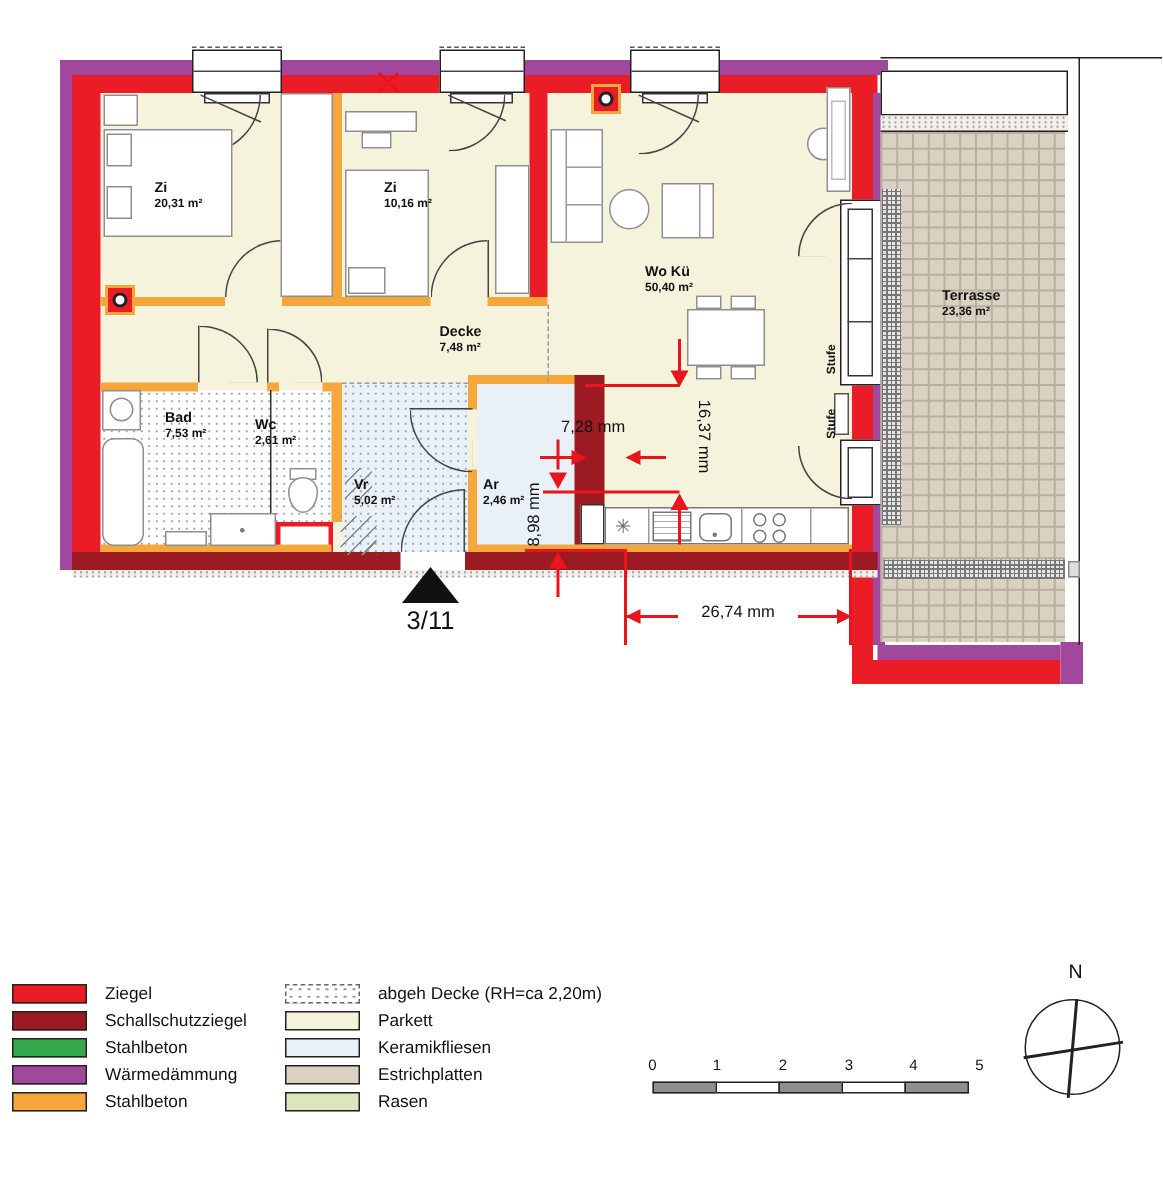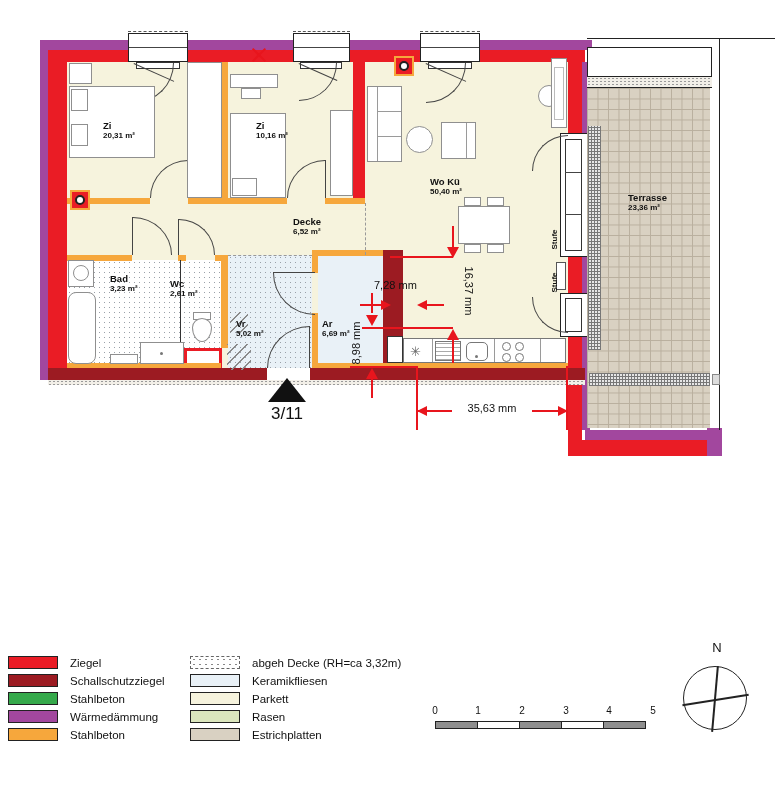--- a/index.html
+++ b/index.html
@@ -233,37 +233,37 @@
     <div class="abs rlabel" style="left:256px;top:120px;">
       <div class="rname">Zi</div>
       <div class="rarea">10,16 m²</div>
     </div>
     <div class="abs rlabel" style="left:430px;top:176px;">
       <div class="rname">Wo Kü</div>
       <div class="rarea">50,40 m²</div>
     </div>
     <div class="abs rlabel" style="left:293px;top:216px;">
       <div class="rname">Decke</div>
-      <div class="rarea">6,52 m²</div>
+      <div class="rarea">7,48 m²</div>
     </div>
     <div class="abs rlabel" style="left:110px;top:273px;">
       <div class="rname">Bad</div>
-      <div class="rarea">3,23 m²</div>
+      <div class="rarea">7,53 m²</div>
     </div>
     <div class="abs rlabel" style="left:170px;top:278px;">
       <div class="rname">Wc</div>
       <div class="rarea">2,61 m²</div>
     </div>
     <div class="abs rlabel" style="left:236px;top:318px;">
       <div class="rname">Vr</div>
       <div class="rarea">5,02 m²</div>
     </div>
     <div class="abs rlabel" style="left:322px;top:318px;">
       <div class="rname">Ar</div>
-      <div class="rarea">6,69 m²</div>
+      <div class="rarea">2,46 m²</div>
     </div>
     <div class="abs rlabel" style="left:628px;top:192px;">
       <div class="rname">Terrasse</div>
       <div class="rarea">23,36 m²</div>
     </div>
 
     <div class="abs" style="left:535px;top:234px;width:40px;height:11px;font-size:8px;font-weight:bold;text-align:center;transform:rotate(-90deg);">Stufe</div>
     <div class="abs" style="left:535px;top:277px;width:40px;height:11px;font-size:8px;font-weight:bold;text-align:center;transform:rotate(-90deg);">Stufe</div>
 
     <div class="abs dim" style="left:452px;top:226px;width:2px;height:24px;"></div>
@@ -283,21 +283,21 @@
     <div class="abs dim" style="left:350px;top:366px;width:68px;height:2px;"></div>
     <div class="abs dim" style="left:416px;top:366px;width:2px;height:64px;"></div>
     <div class="abs dim" style="left:417px;top:410px;width:151px;height:2px;"></div>
     <div class="abs ah ah-left" style="left:417px;top:406px;"></div>
     <div class="abs ah ah-right" style="left:558px;top:406px;"></div>
     <div class="abs dim" style="left:566px;top:366px;width:2px;height:64px;"></div>
 
     <div class="abs dimtxt" style="left:374px;top:279px;">7,28 mm</div>
     <div class="abs dimtxt" style="left:429px;top:285px;width:80px;text-align:center;transform:rotate(90deg);">16,37 mm</div>
     <div class="abs dimtxt" style="left:321px;top:337px;width:70px;text-align:center;transform:rotate(-90deg);">8,98 mm</div>
-    <div class="abs dimtxt" style="left:452px;top:402px;width:80px;text-align:center;background:#fff;">35,63 mm</div>
+    <div class="abs dimtxt" style="left:452px;top:402px;width:80px;text-align:center;background:#fff;">26,74 mm</div>
   </div>
 
   <div class="abs" style="left:8px;top:656px;">
     <div class="legend-row">
       <div class="legend-swatch" style="background-color: rgb(234, 28, 37);"></div>
       <div class="legend-label">Ziegel</div>
     </div>
     <div class="legend-row">
       <div class="legend-swatch" style="background-color: rgb(156, 27, 34);"></div>
       <div class="legend-label">Schallschutzziegel</div>
@@ -311,37 +311,37 @@
       <div class="legend-label">Wärmedämmung</div>
     </div>
     <div class="legend-row">
       <div class="legend-swatch" style="background-color: rgb(246, 167, 60);"></div>
       <div class="legend-label">Stahlbeton</div>
     </div>
   </div>
   <div class="abs" style="left:190px;top:656px;">
     <div class="legend-row">
       <div class="legend-swatch swatch-dots"></div>
-      <div class="legend-label">abgeh Decke (RH=ca 3,32m)</div>
+      <div class="legend-label">abgeh Decke (RH=ca 2,20m)</div>
+    </div>
+    <div class="legend-row">
+      <div class="legend-swatch" style="background-color: rgb(246, 243, 221);"></div>
+      <div class="legend-label">Parkett</div>
     </div>
     <div class="legend-row">
       <div class="legend-swatch" style="background-color: rgb(233, 241, 247);"></div>
       <div class="legend-label">Keramikfliesen</div>
     </div>
     <div class="legend-row">
-      <div class="legend-swatch" style="background-color: rgb(246, 243, 221);"></div>
-      <div class="legend-label">Parkett</div>
+      <div class="legend-swatch" style="background-color: rgb(217, 209, 194);"></div>
+      <div class="legend-label">Estrichplatten</div>
     </div>
     <div class="legend-row">
       <div class="legend-swatch" style="background-color: rgb(219, 230, 189);"></div>
       <div class="legend-label">Rasen</div>
-    </div>
-    <div class="legend-row">
-      <div class="legend-swatch" style="background-color: rgb(217, 209, 194);"></div>
-      <div class="legend-label">Estrichplatten</div>
     </div>
   </div>
 
   <div class="abs" style="left:425px;top:705px;width:250px;height:30px;">
     <div class="ticknum" style="left:0px;">0</div>
     <div class="ticknum" style="left:43px;">1</div>
     <div class="ticknum" style="left:87px;">2</div>
     <div class="ticknum" style="left:131px;">3</div>
     <div class="ticknum" style="left:174px;">4</div>
     <div class="ticknum" style="left:218px;">5</div>

